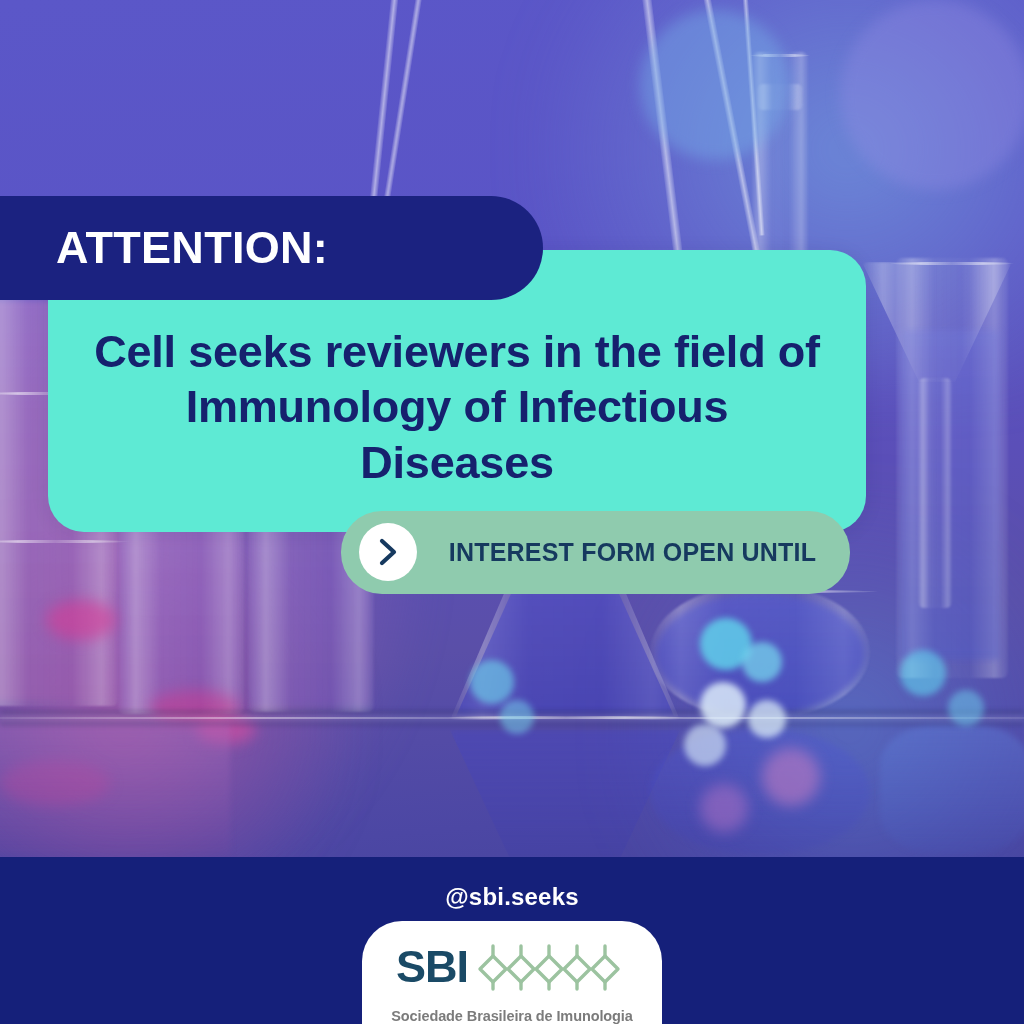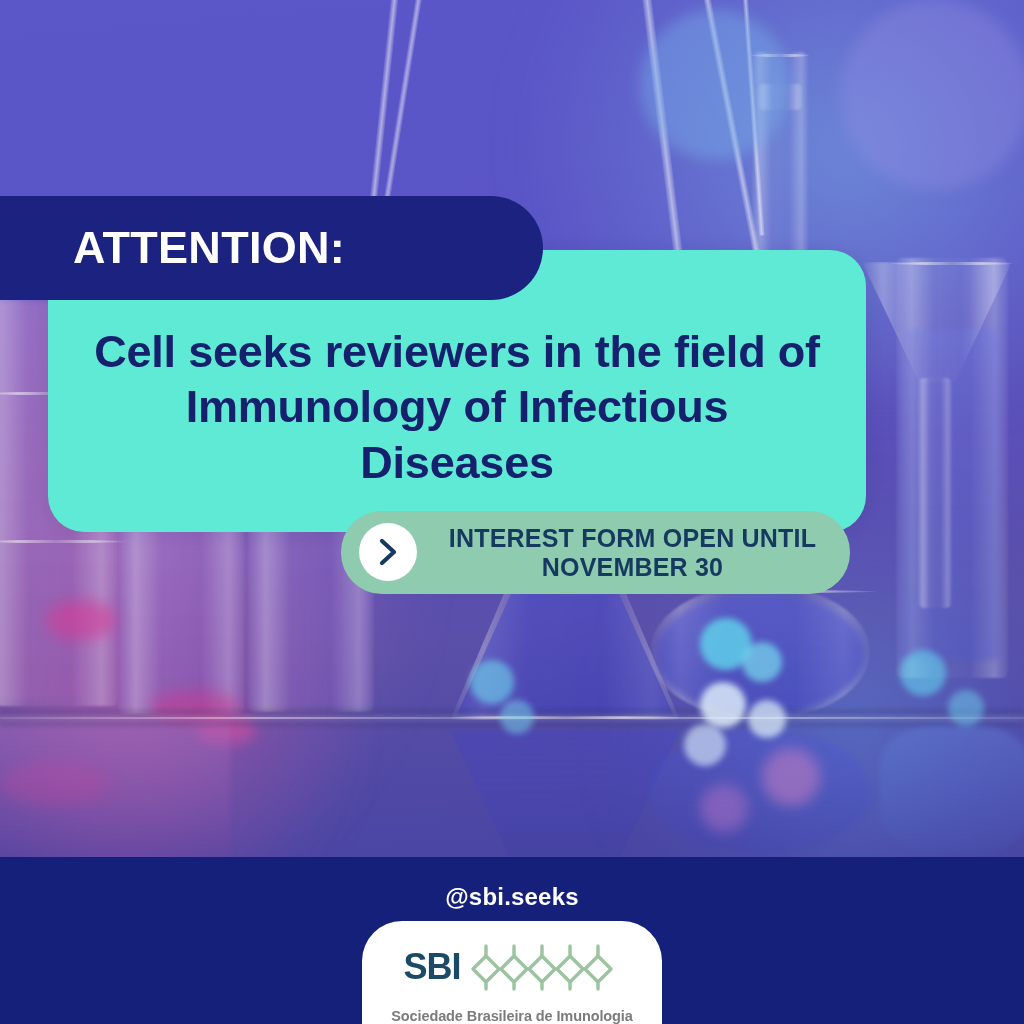--- a/index.html
+++ b/index.html
@@ -106,21 +106,21 @@
     border-bottom-right-radius: 52px;
     display: flex;
     align-items: center;
     z-index: 6;
   }
   .attention-text {
     color: #ffffff;
     font-size: 45px;
     font-weight: 700;
     letter-spacing: 0.3px;
-    padding-left: 73px;
+    padding-left: 56px;
     font-family: "Liberation Sans", sans-serif;
   }
 
   
   .headline-card {
     position: absolute;
     left: 48px; top: 250px;
     width: 818px; height: 282px;
     background: #5eead4;
     border-radius: 36px;
@@ -209,21 +209,21 @@
     flex-direction: column;
     align-items: center;
   }
   .logo-row {
     display: flex;
     align-items: center;
     gap: 8px;
   }
   .logo-sbi {
     color: #1a4a66;
-    font-size: 36px;
+    font-size: 45px;
     font-weight: 700;
     letter-spacing: -1px;
     line-height: 0.95;
   }
   .logo-tag {
     margin-top: 17px;
     color: #7b7b7b;
     font-size: 14.5px;
     font-weight: 700;
     letter-spacing: -0.1px;
@@ -318,21 +318,20 @@
   </div>
 
   <div class="cta-pill">
     <div class="cta-circle">
       <svg width="24" height="30" viewBox="0 0 24 30" aria-hidden="true">
         <polyline points="6,4 18,15 6,26" fill="none" stroke="#16395f" stroke-width="4.2" stroke-linecap="round" stroke-linejoin="round"></polyline>
       </svg>
     </div>
     <div class="cta-text">
       <span>INTEREST FORM OPEN UNTIL</span><br>
-      <span>NOVEMBER 30</span>
     </div>
   </div>
 
   <div class="footer-bar">
     <div class="footer-handle">@sbi.seeks</div>
 
     <div class="footer-card">
       <div class="logo-wrap">
         <div class="logo-row">
           <div class="logo-sbi">SBI</div>

